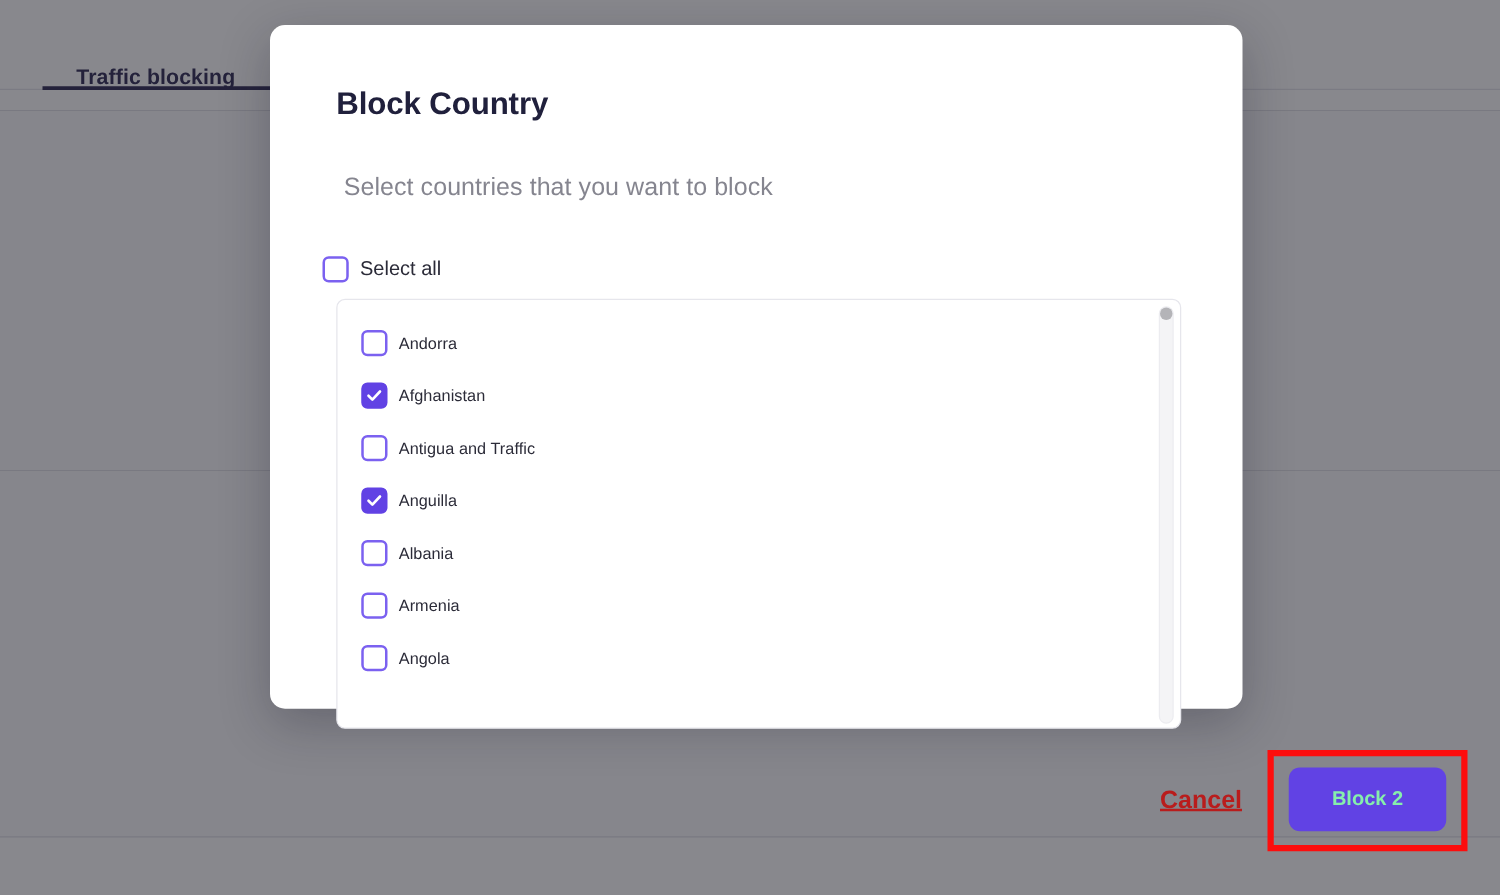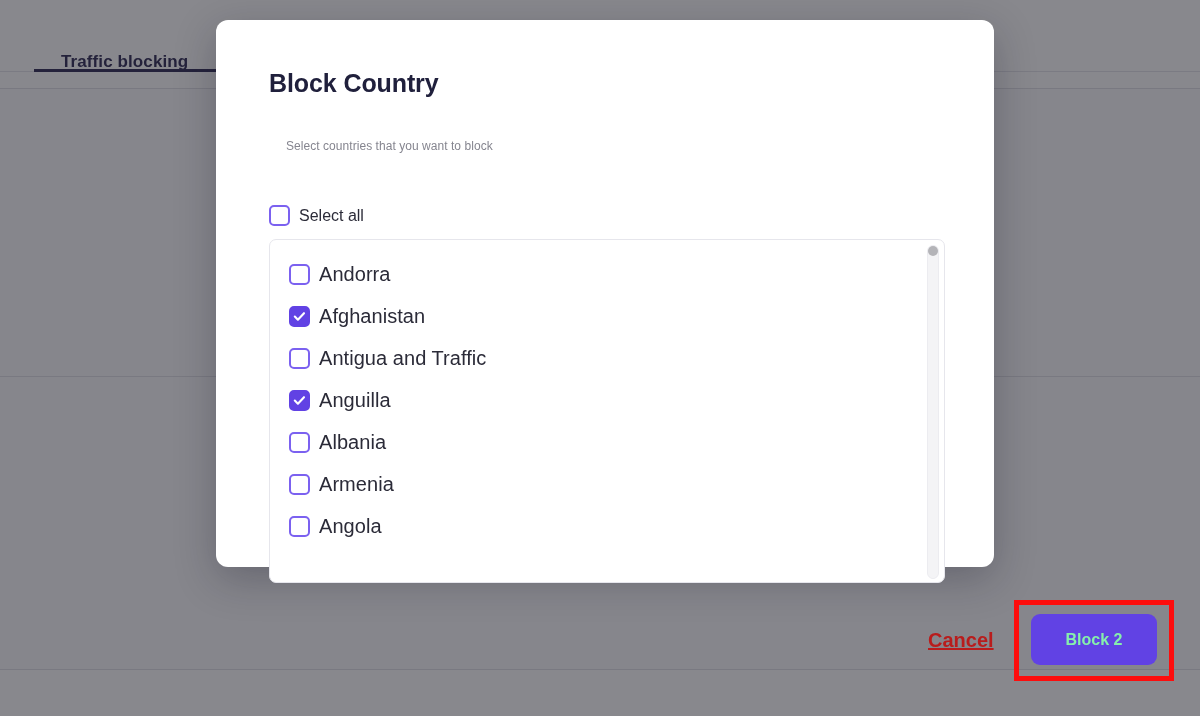--- a/index.html
+++ b/index.html
@@ -89,31 +89,31 @@
     position: absolute;
     left: 53px;
     top: 49px;
     font-size: 25px;
     font-weight: bold;
     color: #20203c;
     letter-spacing: -0.1px;
   }
   #modal-subtitle {
     position: absolute;
-    left: 70px;
+    left: 59px;
     top: 119px;
-    font-size: 12px;
+    font-size: 20px;
     color: #85858f;
     letter-spacing: 0.05px;
   }
 
   
   #select-all-row {
     position: absolute;
-    left: 53px;
+    left: 42px;
     top: 185px;
     display: flex;
     align-items: center;
     gap: 9px;
     cursor: pointer;
   }
   #select-all-label {
     font-size: 16px;
     color: #2b2b38;
   }
@@ -160,21 +160,21 @@
   }
   .country-row {
     display: flex;
     align-items: center;
     gap: 9px;
     height: 42px;
     padding-left: 19px;
     cursor: pointer;
   }
   .country-label {
-    font-size: 20px;
+    font-size: 13px;
     color: #2b2b38;
     letter-spacing: 0.05px;
   }
 
   
   #list-scrollbar {
     position: absolute;
     right: 5px;
     top: 5px;
     width: 12px;

